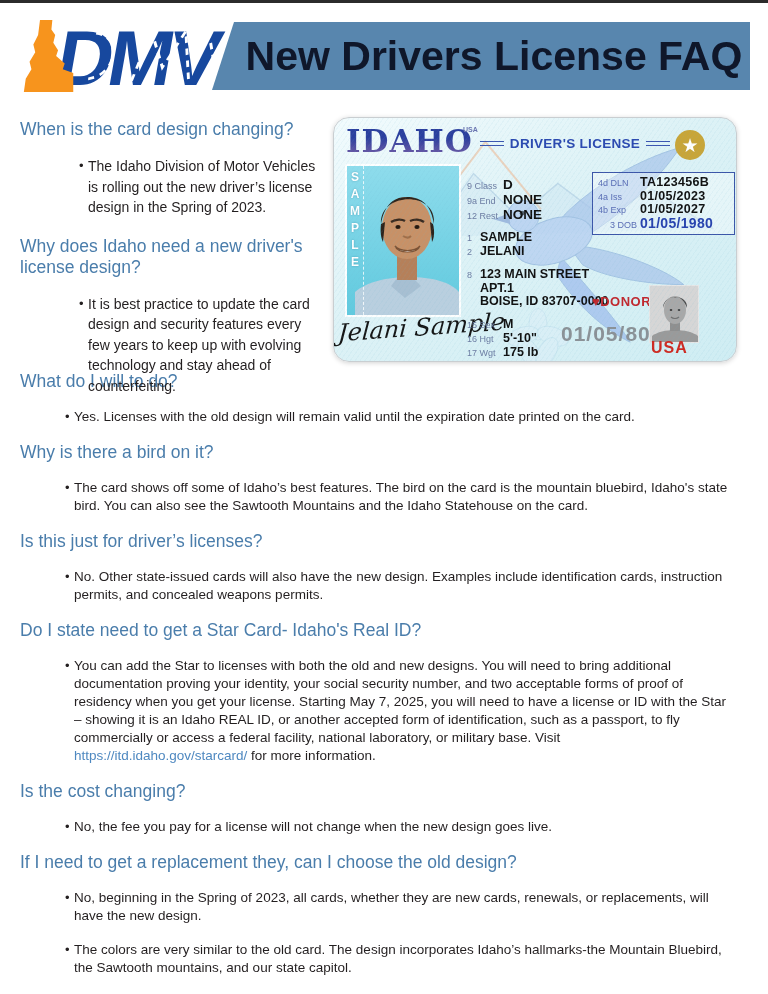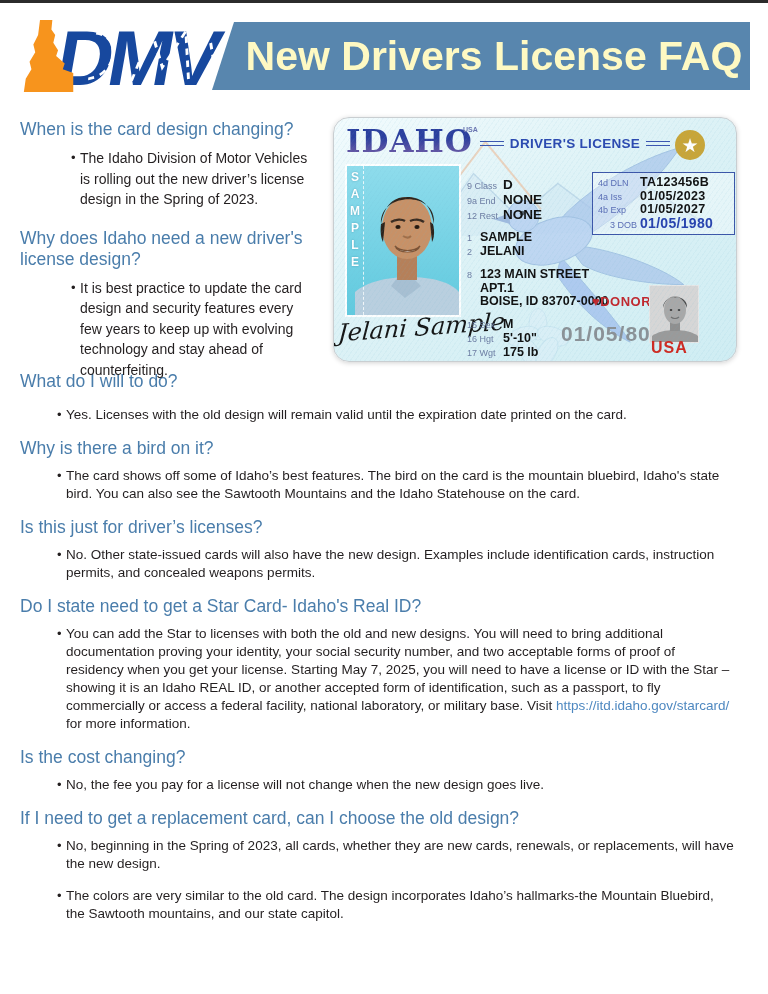--- a/index.html
+++ b/index.html
@@ -9,29 +9,29 @@
   *{box-sizing:border-box}
   html,body{margin:0;padding:0}
   body{font-family:"Liberation Sans",sans-serif;background:#fff;color:var(--body-text)}
   .page{position:relative;width:768px;height:994px;margin:0 auto;background:#fff;overflow:hidden}
   .topbar{height:3px;background:#2b2b2b;width:100%}
   
   .header{position:relative;height:92px}
   .logo{position:absolute;left:20px;top:15px;width:230px;height:76px}
   .banner{position:absolute;left:212px;top:19px;width:538px;height:68px;background:var(--banner-blue);
           clip-path:polygon(22px 0,100% 0,100% 100%,0 100%);display:flex;align-items:center;justify-content:center}
-  .banner-text{color:#fef9c3;font-size:41px;font-weight:bold;letter-spacing:0px;padding-left:26px;white-space:nowrap}
+  .banner-text{color:#0f172a;font-size:41px;font-weight:bold;letter-spacing:0px;padding-left:26px;white-space:nowrap}
   
   .main{position:relative;padding:0 20px}
   .row1{position:relative;margin-top:24px;height:238px}
   .col{width:335px}
   .sec{margin-top:14px}
   .row1 .sec:first-child{margin-top:0}
   .q{margin:0 0 2px 0;font-size:17.5px;line-height:21px;font-weight:normal;color:var(--heading-blue)}
-  .a{margin:8px;position:relative;padding-left:38px;font-size:13.5px;line-height:18px;max-width:708px;color:var(--body-text)}
+  .a{margin:16px;position:relative;padding-left:38px;font-size:13.5px;line-height:18px;max-width:708px;color:var(--body-text)}
   .a::before{content:"\2022";position:absolute;left:29px;top:0;font-size:13px}
   .col .q{max-width:335px}
   .col .a{padding-left:52px;font-size:14px;line-height:20.5px;max-width:280px}
   .col .a::before{left:43px}
   .col .sec + .sec{margin-top:18px}
   .lnk{color:var(--link-blue);text-decoration:none;cursor:pointer}
   
   .card{position:absolute;left:313px;top:-2px;width:404px;height:245px;border-radius:16px;
         border:1px solid #c9ced1;box-shadow:0 1px 5px rgba(0,0,0,.18);
         background:linear-gradient(150deg,#f2fbfd 0%,#ddf2f6 45%,#cfedf3 100%);overflow:hidden}
@@ -283,21 +283,21 @@
       <h2 class="q">Do I state need to get a Star Card- Idaho's Real ID?</h2>
       <p class="a"><span>You can add the Star to licenses with both the old and new designs. You will need to bring additional documentation proving your identity, your social security number, and two acceptable forms of proof of residency when you get your license. Starting May 7, 2025, you will need to have a license or ID with the Star – showing it is an Idaho REAL ID, or another accepted form of identification, such as a passport, to fly commercially or access a federal facility, national laboratory, or military base. Visit </span><a class="lnk">https://itd.idaho.gov/starcard/</a><span> for more information.</span></p>
     </section>
 
     <section class="sec">
       <h2 class="q">Is the cost changing?</h2>
       <p class="a"><span>No, the fee you pay for a license will not change when the new design goes live.</span></p>
     </section>
 
     <section class="sec">
-      <h2 class="q">If I need to get a replacement card, can I choose the old design?</h2>
+      <h2 class="q">If I need to get a replacement they, can I choose the old design?</h2>
       <p class="a"><span>No, beginning in the Spring of 2023, all cards, whether they are new cards, renewals, or replacements, will have the new design.</span></p>
     </section>
 
     <section class="sec">
       <p class="a"><span>The colors are very similar to the old card.  The design incorporates Idaho’s hallmarks-the Mountain Bluebird, the Sawtooth mountains, and our state capitol.</span></p>
     </section>
 
   </div>
 </div>
 

